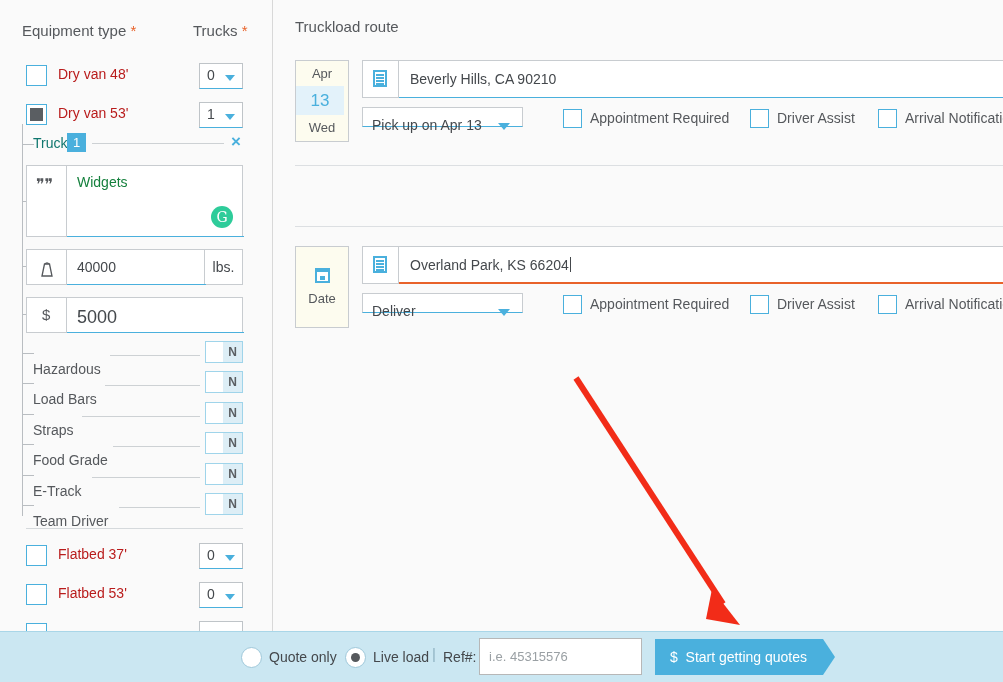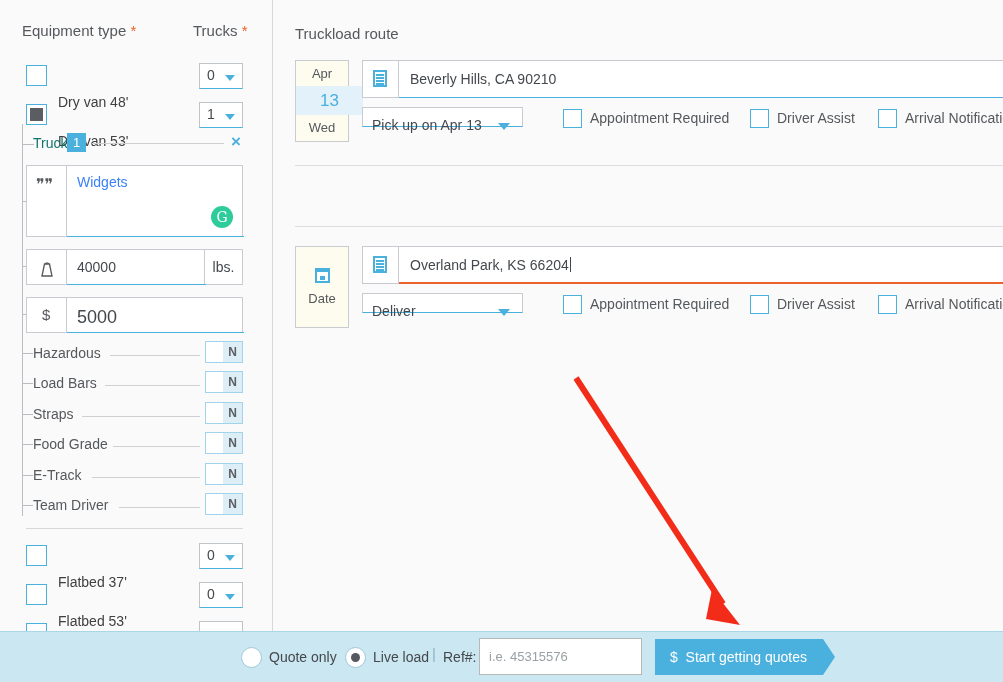--- a/index.html
+++ b/index.html
@@ -38,21 +38,21 @@
     position: absolute; left: 26px; top: 0;
     width: 21px; height: 21px; background: #fff;
     border: 1px solid #4ab0dd;
   }
   .cb.checked::after {
     content: ""; position: absolute; left: 3px; top: 3px;
     width: 13px; height: 13px; background: #5a5e62;
   }
   .eq-label {
     position: absolute; left: 58px; top: 1px;
-    font-size: 14px; color: #404040; margin-top: 28px;
+    font-size: 14px; color: #b91c1c;
   }
   .qty-select {
     position: absolute; left: 199px; top: -2px;
     width: 44px; height: 26px;
     background: #fff; border: 1px solid #bfc4c8;
     border-bottom: 1px solid #4ab0dd;
   }
   .qty-select .qv {
     position: absolute; left: 7px; top: 3px;
     font-size: 14px; color: #44484c;
@@ -101,21 +101,21 @@
   #commodity .ibox {
     position: absolute; left: 0; top: 0; width: 40px; height: 70px;
     border-right: 1px solid #c8ccd0;
   }
   #commodity .quote-icon {
     position: absolute; left: 9px; top: 9px;
     font-size: 16px; color: #55585c;
     font-family: "DejaVu Sans", sans-serif;
   }
   #commodity .cval {
-    position: absolute; left: 50px; top: 8px; font-size: 14px; color: #3b82f6;
+    position: absolute; left: 50px; top: 8px; font-size: 14px; color: #15803d;
   }
   #commodity .uline {
     position: absolute; left: 40px; bottom: -1px; width: 177px; height: 1px; background: #4ab0dd;
   }
   .g-badge {
     position: absolute; right: 9px; bottom: 8px;
     width: 22px; height: 22px; border-radius: 50%;
     background: #2ecc9a; color: #fff;
     font-size: 14px; text-align: center; line-height: 22px;
     font-family: "DejaVu Serif", serif;
@@ -153,53 +153,53 @@
     position: absolute; left: 15px; top: 8px; font-size: 15px; color: #55585c;
   }
   #price-row .pval { position: absolute; left: 50px; top: 9px; font-size: 18px; color: #44484c; }
   #price-row .uline {
     position: absolute; left: 40px; bottom: -1px; width: 177px; height: 1px; background: #4ab0dd;
   }
 
   
   .opt-row { position: absolute; left: 0; width: 272px; height: 22px; }
   .opt-label {
-    position: absolute; left: 33px; top: 0; font-size: 14px; color: #55585c; background: #fafafa;
+    position: absolute; left: 33px; top: 16px; font-size: 14px; color: #55585c; background: #fafafa;
     padding-right: 4px;
   }
   .opt-line { position: absolute; top: 10px; height: 1px; background: #cdd1d4; }
   .toggle {
     position: absolute; left: 205px; top: -4px;
     width: 38px; height: 22px; border: 1px solid #9fd4ea; background: #fff;
   }
   .toggle .tn {
     position: absolute; right: 0; top: 0; width: 19px; height: 20px;
     background: #ddeef6; color: #5a5e62;
     font-size: 12px; font-weight: bold; text-align: center; line-height: 20px;
   }
 
   #sep-line {
     position: absolute; left: 26px; top: 528px; width: 217px; height: 1px; background: #d5d9dc;
   }
 
   
   #right-panel { position: absolute; left: 273px; top: 0; width: 730px; height: 631px; background: #fafafa; }
-  #route-title { position: absolute; left: 22px; top: 25px; font-size: 15px; color: #55585c; }
+  #route-title { position: absolute; left: 22px; top: 18px; font-size: 15px; color: #55585c; }
 
   .stop { position: absolute; left: 22px; }
   .datebox {
     position: absolute; left: 0; top: 0; width: 54px; height: 82px;
     background: #fdfcef; border: 1px solid #c8ccd0;
   }
   .datebox .dm {
     position: absolute; left: 0; top: 0; width: 52px; height: 25px;
     text-align: center; line-height: 25px; font-size: 13px; color: #55585c;
   }
   .datebox .dd {
-    position: absolute; left: 0; top: 25px; width: 67px; height: 29px;
+    position: absolute; left: 0; top: 25px; width: 48px; height: 29px;
     background: #e3f2fa; text-align: center; line-height: 29px;
     font-size: 17px; color: #4ab0dd;
   }
   .datebox .dw {
     position: absolute; left: 0; top: 54px; width: 52px; height: 26px;
     text-align: center; line-height: 26px; font-size: 13px; color: #55585c;
   }
   .datebox.empty .cal-ico {
     position: absolute; left: 19px; top: 21px; width: 15px; height: 15px;
     border: 2px solid #4ab0dd; background: #fff;

